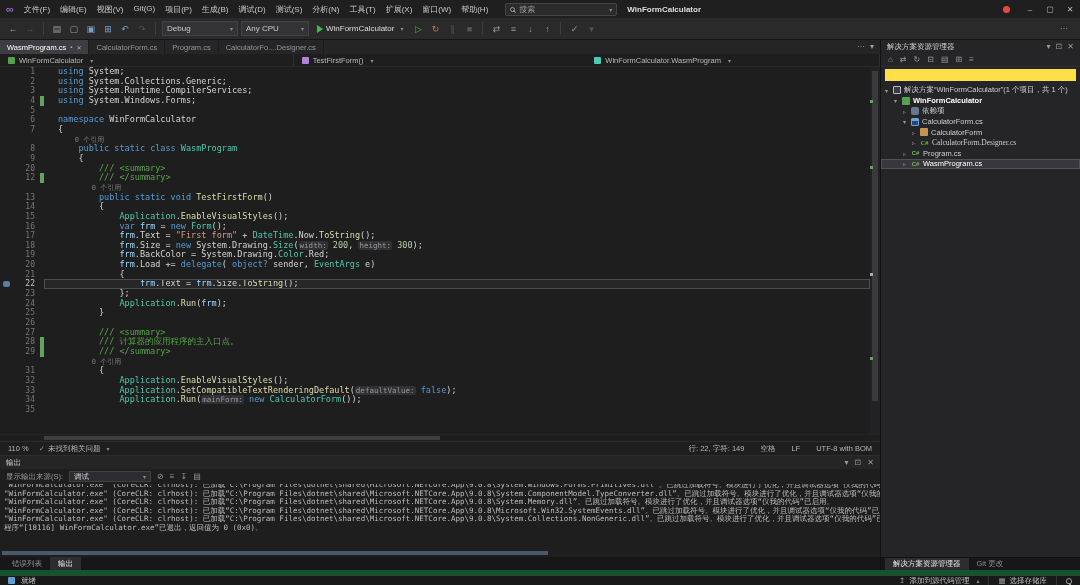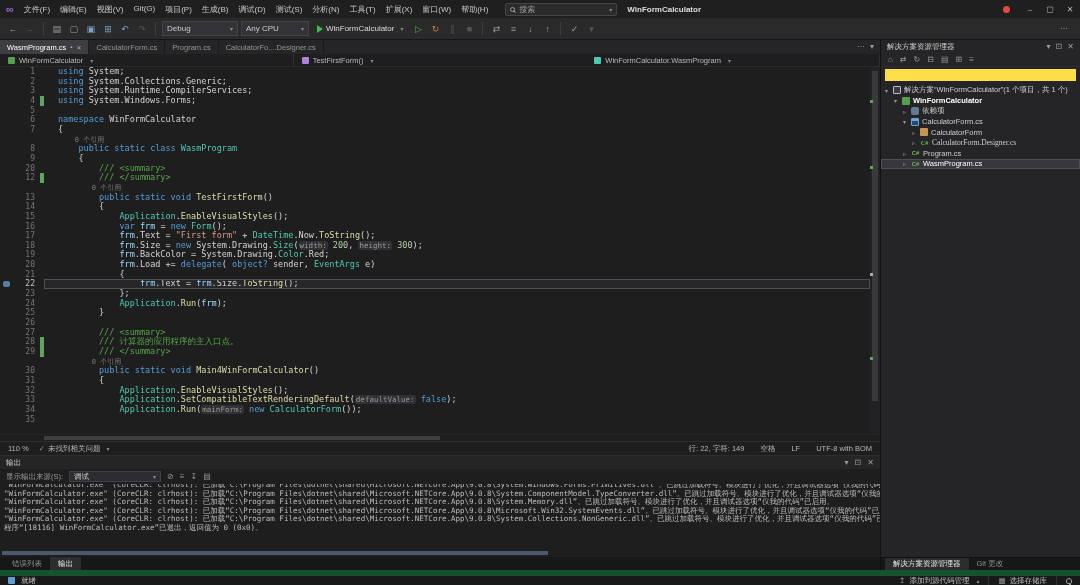--- a/index.html
+++ b/index.html
@@ -75,21 +75,21 @@
   
   .editor-info{height:14px;background:#1e1e1e;border-top:1px solid #2d2d2d;display:flex;align-items:center;font-size:7.5px;color:#b6b6b6;padding:0 8px;gap:10px;flex:none;white-space:nowrap;}
   .ei-right{margin-left:auto;display:flex;gap:16px;}
   .health-ok{color:#8f8f8f;}
 
   
   .output{height:102px;background:#1e1e1e;border-top:1px solid #2d2d2d;display:flex;flex-direction:column;flex:none;}
   .out-head{height:13px;display:flex;align-items:center;padding:0 6px;font-size:7.5px;color:#d0d0d0;background:#252526;flex:none;}
   .out-head-icons{margin-left:auto;display:flex;gap:6px;color:#9a9a9a;}
   .out-controls{height:15px;display:flex;align-items:center;gap:6px;padding:0 6px;font-size:7.5px;color:#9a9a9a;flex:none;}
-  .out-combo{width:92px;height:11px;background:#2d2d31;border:1px solid #3f3f46;display:flex;align-items:center;justify-content:space-between;padding:0 4px;color:#cfcfcf;}
+  .out-combo{width:82px;height:11px;background:#2d2d31;border:1px solid #3f3f46;display:flex;align-items:center;justify-content:space-between;padding:0 4px;color:#cfcfcf;}
   .gicon{color:#9a9a9a;font-size:8px;line-height:1;}
   .out-lines{flex:1;overflow:hidden;font-family:"DejaVu Sans Mono",monospace;font-size:7.5px;line-height:8.6px;color:#bdbdbd;padding-left:4px;white-space:pre;}
   .out-line:first-child{margin-top:-3px;}
   .out-hscroll{height:7px;position:relative;background:#1e1e1e;flex:none;}
   .out-hscroll .hthumb{position:absolute;top:1px;height:4px;left:2px;width:62%;background:#4b5a6b;}
 
   
   .panel-tabs{height:13px;background:#171717;display:flex;align-items:stretch;font-size:7.5px;color:#8f8f8f;padding-left:4px;flex:none;}
   .ptab{padding:0 8px;display:flex;align-items:center;white-space:nowrap;}
   .ptab.active{color:#ececec;background:#2d2d30;}
@@ -271,21 +271,20 @@
             <div class="crow"><span class="bpm"></span><span class="lnum">21</span><span class="chgbar"></span><span class="ccode"><span class="tok-p">            {</span></span></div>
             <div class="crow cur"><span class="bpm"><span class="curmark"></span></span><span class="lnum">22</span><span class="chgbar"></span><span class="ccode"><span class="tok-p">                </span><span class="tok-v">frm</span><span class="tok-p">.Text = </span><span class="tok-v">frm</span><span class="tok-p">.Size.</span><span class="tok-m">ToString</span><span class="tok-p">();</span></span></div>
             <div class="crow"><span class="bpm"></span><span class="lnum">23</span><span class="chgbar"></span><span class="ccode"><span class="tok-p">            };</span></span></div>
             <div class="crow"><span class="bpm"></span><span class="lnum">24</span><span class="chgbar"></span><span class="ccode"><span class="tok-p">            </span><span class="tok-t">Application</span><span class="tok-p">.</span><span class="tok-m">Run</span><span class="tok-p">(</span><span class="tok-v">frm</span><span class="tok-p">);</span></span></div>
             <div class="crow"><span class="bpm"></span><span class="lnum">25</span><span class="chgbar"></span><span class="ccode"><span class="tok-p">        }</span></span></div>
             <div class="crow"><span class="bpm"></span><span class="lnum">26</span><span class="chgbar"></span><span class="ccode"></span></div>
             <div class="crow"><span class="bpm"></span><span class="lnum">27</span><span class="chgbar"></span><span class="ccode"><span class="tok-c">        /// &lt;summary&gt;</span></span></div>
             <div class="crow"><span class="bpm"></span><span class="lnum">28</span><span class="chgbar on"></span><span class="ccode"><span class="tok-c">        /// 计算器的应用程序的主入口点。</span></span></div>
             <div class="crow"><span class="bpm"></span><span class="lnum">29</span><span class="chgbar on"></span><span class="ccode"><span class="tok-c">        /// &lt;/summary&gt;</span></span></div>
             <div class="crow"><span class="bpm"></span><span class="lnum"></span><span class="chgbar"></span><span class="ccode"><span class="codelens">        0 个引用</span></span></div>
-            <div class="crow"><span class="bpm"></span><span class="lnum">30</span><span class="chgbar"></span><span class="ccode"><span class="tok-p">        </span><span class="tok-k">public static void</span><span class="tok-m"> Main4WinFormCalculator</span><span class="tok-p">()</span></span></div>
             <div class="crow"><span class="bpm"></span><span class="lnum">31</span><span class="chgbar"></span><span class="ccode"><span class="tok-p">        {</span></span></div>
             <div class="crow"><span class="bpm"></span><span class="lnum">32</span><span class="chgbar"></span><span class="ccode"><span class="tok-p">            </span><span class="tok-t">Application</span><span class="tok-p">.</span><span class="tok-m">EnableVisualStyles</span><span class="tok-p">();</span></span></div>
             <div class="crow"><span class="bpm"></span><span class="lnum">33</span><span class="chgbar"></span><span class="ccode"><span class="tok-p">            </span><span class="tok-t">Application</span><span class="tok-p">.</span><span class="tok-m">SetCompatibleTextRenderingDefault</span><span class="tok-p">(</span><span class="tok-h">defaultValue:</span><span class="tok-k"> false</span><span class="tok-p">);</span></span></div>
             <div class="crow"><span class="bpm"></span><span class="lnum">34</span><span class="chgbar"></span><span class="ccode"><span class="tok-p">            </span><span class="tok-t">Application</span><span class="tok-p">.</span><span class="tok-m">Run</span><span class="tok-p">(</span><span class="tok-h">mainForm:</span><span class="tok-k"> new</span><span class="tok-t"> CalculatorForm</span><span class="tok-p">());</span></span></div>
             <div class="crow"><span class="bpm"></span><span class="lnum">35</span><span class="chgbar"></span><span class="ccode"></span></div>
           </div>
         <div class="vscroll">
           <div class="vthumb"></div>
           <span class="vmark" style="top:9%;background:#62a362;"></span>
           <span class="vmark" style="top:27%;background:#62a362;"></span>

